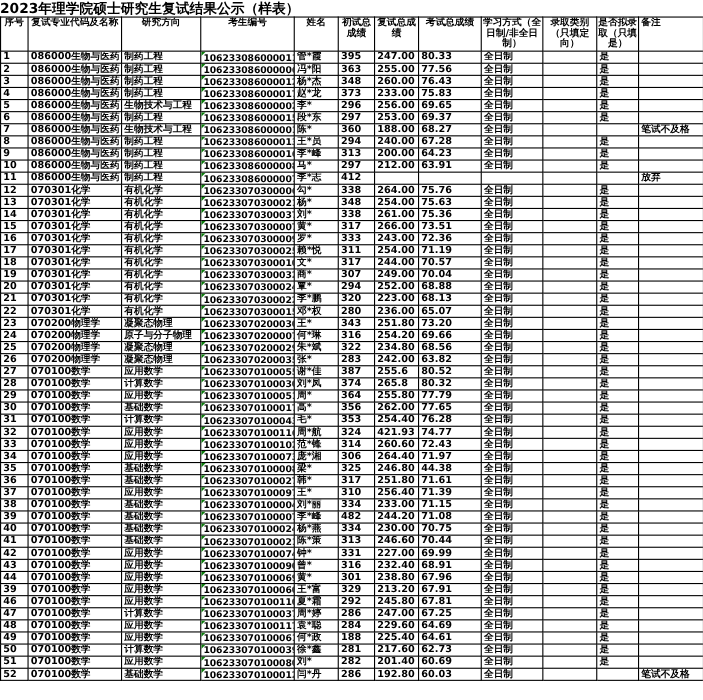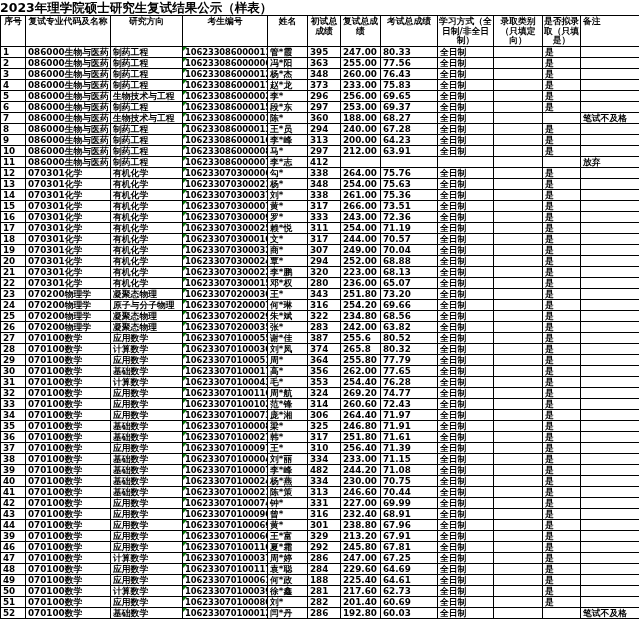--- a/index.html
+++ b/index.html
@@ -508,21 +508,21 @@
         <td>是</td>
         <td></td>
       </tr>
       <tr>
         <td>32</td>
         <td>070100数学</td>
         <td>应用数学</td>
         <td class="id-cell"><span class="tri"></span>106233070100116</td>
         <td>周*航</td>
         <td>324</td>
-        <td>269.20</td>
+        <td>421.93</td>
         <td>74.77</td>
         <td>全日制</td>
         <td></td>
         <td>是</td>
         <td></td>
       </tr>
       <tr>
         <td>33</td>
         <td>070100数学</td>
         <td>应用数学</td>
@@ -551,21 +551,21 @@
         <td></td>
       </tr>
       <tr>
         <td>35</td>
         <td>070100数学</td>
         <td>基础数学</td>
         <td class="id-cell"><span class="tri"></span>106233070100008</td>
         <td>梁*</td>
         <td>325</td>
         <td>246.80</td>
-        <td>71.91</td>
+        <td>44.38</td>
         <td>全日制</td>
         <td></td>
         <td>是</td>
         <td></td>
       </tr>
       <tr>
         <td>36</td>
         <td>070100数学</td>
         <td>基础数学</td>
         <td class="id-cell"><span class="tri"></span>106233070100027</td>

